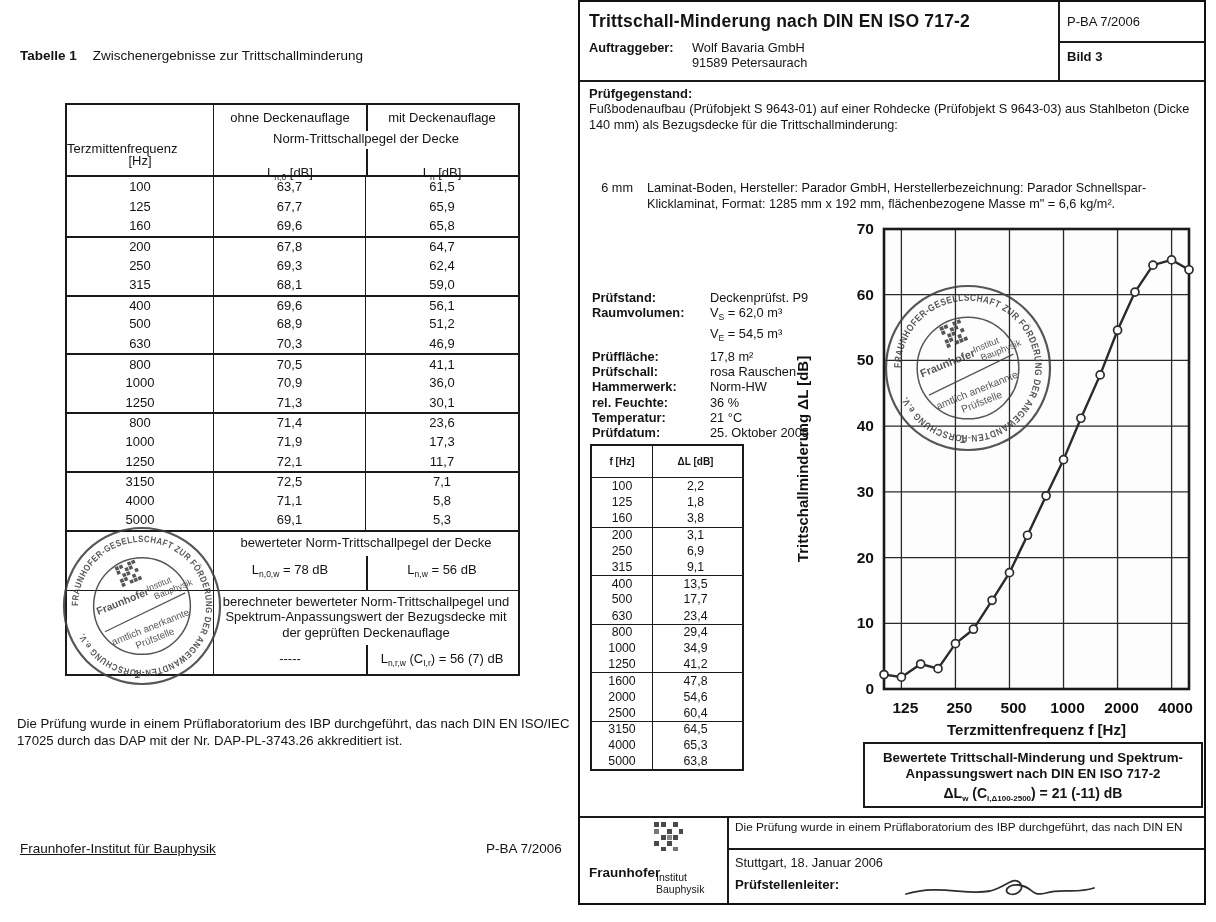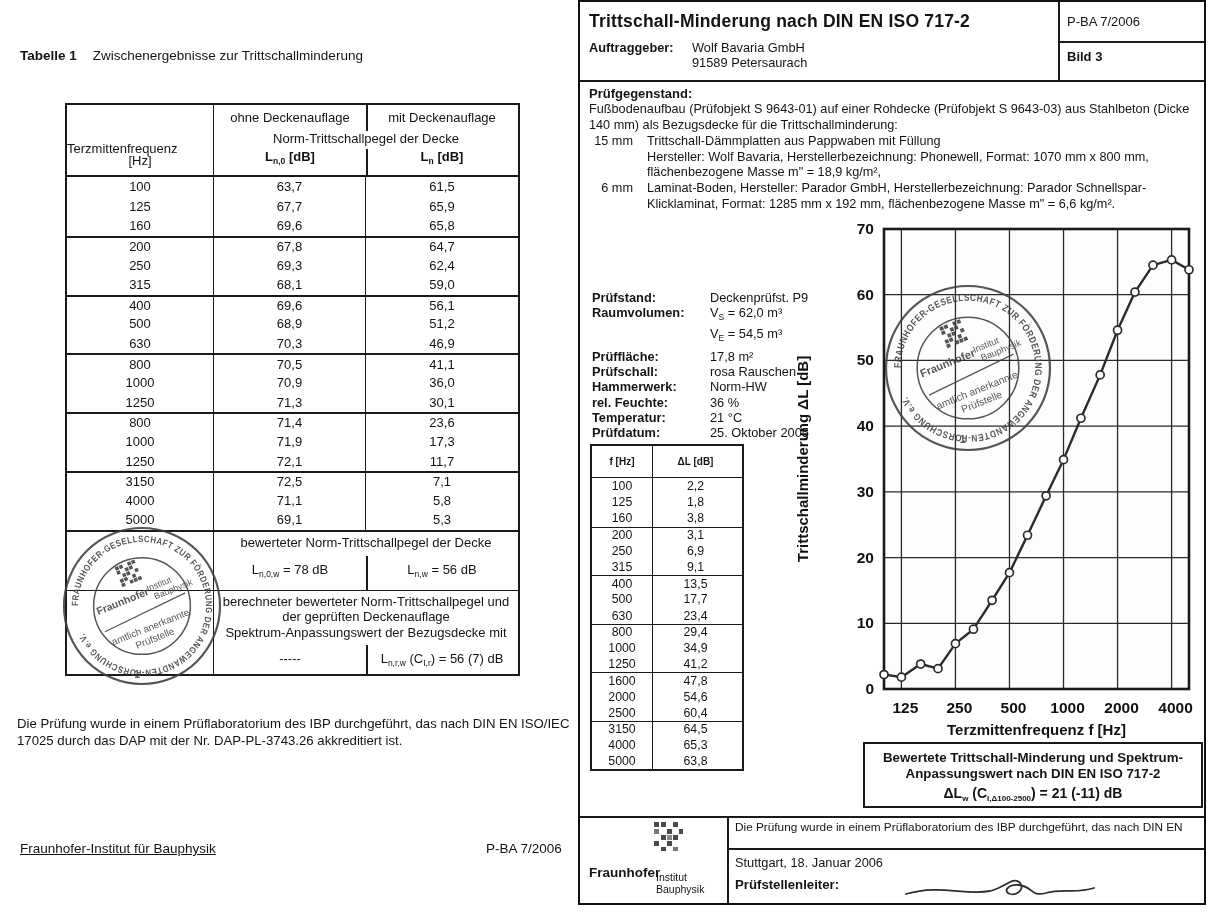--- a/index.html
+++ b/index.html
@@ -15,21 +15,21 @@
 
   #ltable{left:65px;top:103px;width:451px;border:2.5px solid #1a1a1a;background:#fff;}
   #ltable .hdr{height:72px;display:flex;border-bottom:2px solid #1a1a1a;box-sizing:border-box;}
   #ltable .hcol1{width:147px;border-right:1.5px solid #1a1a1a;position:relative;box-sizing:border-box;}
   #ltable .hcol1 .t1{position:absolute;left:0;right:0;top:28px;font-size:13px;margin-top:8px;}
   #ltable .hcol1 .t2{position:absolute;left:0;right:0;top:48px;text-align:center;font-size:13px;}
   #ltable .hright{width:304px;position:relative;}
   #ltable .hright .r1{position:absolute;top:5px;left:0;right:0;display:flex;font-size:13px;}
   #ltable .hright .r1 div{flex:1;text-align:center;}
   #ltable .hright .r2{position:absolute;top:26px;left:0;right:0;text-align:center;font-size:13px;}
-  #ltable .hright .r3{position:absolute;top:44px;left:0;right:0;display:flex;font-size:13px;font-weight:bold;}
+  #ltable .hright .r3{position:absolute;top:60px;left:0;right:0;display:flex;font-size:13px;}
   #ltable .hright .r3 div{flex:1;text-align:center;}
   #ltable .vd1{position:absolute;left:152px;top:0;height:26px;width:1.5px;background:#1a1a1a;}
   #ltable .vd2{position:absolute;left:152px;top:44px;bottom:0;width:1.5px;background:#1a1a1a;}
   .trow{display:flex;height:19.6px;box-sizing:border-box;font-size:13px;}
   .trow.gsep{border-top:2px solid #1a1a1a;}
   .trow span{display:flex;align-items:center;justify-content:center;height:100%;box-sizing:border-box;}
   .trow .c1{width:147px;border-right:1.5px solid #1a1a1a;}
   .trow .c2{width:152px;border-right:1.5px solid #1a1a1a;}
   .trow .c3{width:152px;}
   .sumA{display:flex;height:60px;border-top:2px solid #1a1a1a;box-sizing:border-box;}
@@ -226,22 +226,22 @@
         <div class="sva"><span>L</span><span class="sub">n,0,w</span><span> = 78 dB</span></div>
         <div class="svb"><span>L</span><span class="sub">n,w</span><span> = 56 dB</span></div>
         <div class="sdivA"></div>
       </div>
     </div>
     <div class="sumB">
       <div class="scol1"></div>
       <div class="sright">
         <div class="stitle nowrap">
             <div>berechneter bewerteter Norm-Trittschallpegel und</div>
+            <div>Spektrum-Anpassungswert der Bezugsdecke mit</div>
             <div>der geprüften Deckenauflage</div>
-            <div>Spektrum-Anpassungswert der Bezugsdecke mit</div>
           </div>
         <div class="sva" style="top:60px">-----</div>
         <div class="svb" style="top:60px"><span>L</span><span class="sub">n,r,w</span><span> (C</span><span class="sub">I,r</span><span>) = 56 (7) dB</span></div>
         <div class="sdivB"></div>
       </div>
     </div>
   </div>
 
   <div id="laccr" class="abs nowrap">
       <div>Die Prüfung wurde in einem Prüflaboratorium des IBP durchgeführt, das nach DIN EN ISO/IEC</div>
@@ -260,28 +260,20 @@
     <div id="client-n" class="abs">Wolf Bavaria GmbH</div>
     <div id="client-c" class="abs">91589 Petersaurach</div>
     <div id="pba-no" class="abs">P-BA 7/2006</div>
     <div id="bild" class="abs">Bild 3</div>
 
     <div id="subj-l" class="abs">Prüfgegenstand:</div>
     <div id="subj-intro" class="abs nowrap">
         <div>Fußbodenaufbau (Prüfobjekt S 9643-01) auf einer Rohdecke (Prüfobjekt S 9643-03) aus Stahlbeton (Dicke</div>
         <div>140 mm) als Bezugsdecke für die Trittschallminderung:</div>
       </div>
-    <div id="sitem1" class="abs sitem">
-      <div class="th">15 mm</div>
-      <div class="nowrap">
-          <div>Trittschall-Dämmplatten aus Pappwaben mit Füllung</div>
-          <div>Hersteller: Wolf Bavaria, Herstellerbezeichnung: Phonewell,  Format: 1070 mm x 800 mm,</div>
-          <div>flächenbezogene Masse m" = 18,9 kg/m²,</div>
-        </div>
-    </div>
     <div id="sitem2" class="abs sitem">
       <div class="th">6 mm</div>
       <div class="nowrap">
           <div>Laminat-Boden, Hersteller: Parador GmbH, Herstellerbezeichnung: Parador Schnellspar-</div>
           <div>Klicklaminat, Format: 1285 mm x 192 mm, flächenbezogene Masse m" = 6,6 kg/m².</div>
         </div>
     </div>
 
     <div id="info" class="abs">
         <div class="irow">

